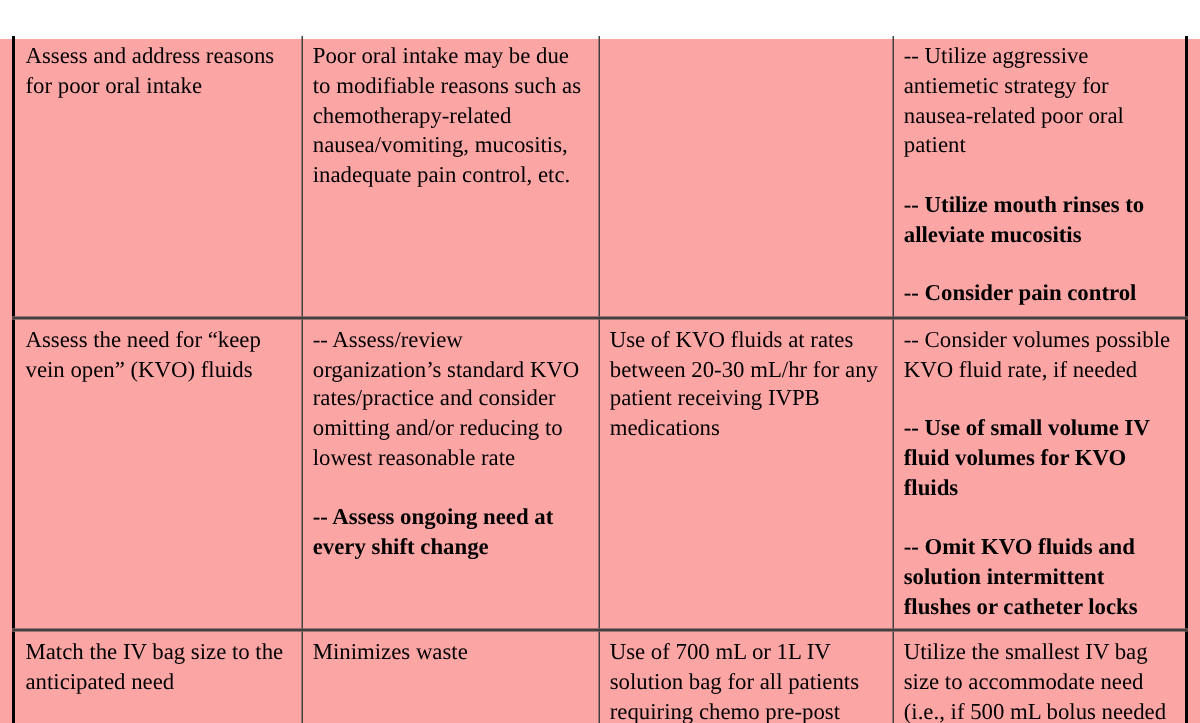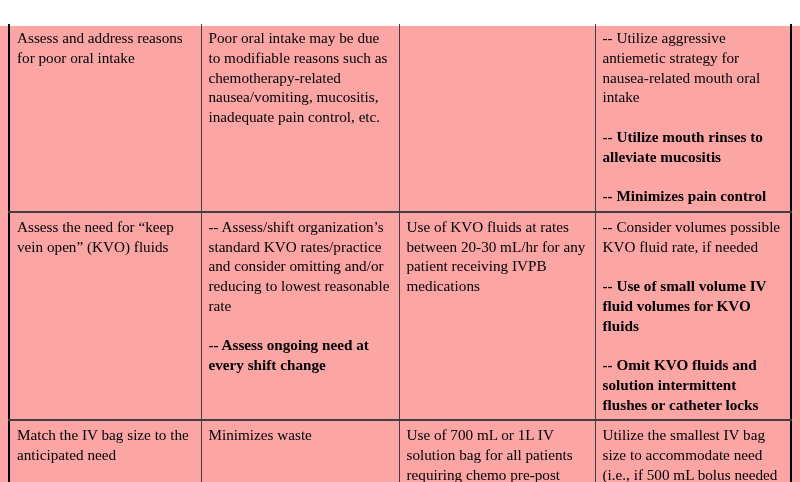--- a/index.html
+++ b/index.html
@@ -114,32 +114,32 @@
         <td class="intervention-cell">
           <span class="cell-text">Assess and address reasons for poor oral intake</span>
         </td>
         <td>
           <span class="cell-text">Poor oral intake may be due to modifiable reasons such as chemotherapy-related nausea/vomiting, mucositis, inadequate pain control, etc.</span>
         </td>
         <td>
           <span class="cell-text"></span>
         </td>
         <td>
-          <span class="bullet">-- Utilize aggressive antiemetic strategy for nausea-related mouth oral intake</span>
+          <span class="bullet">-- Utilize aggressive antiemetic strategy for nausea-related poor oral patient</span>
           <span class="bullet">-- Utilize mouth rinses to alleviate mucositis</span>
-          <span class="bullet">-- Minimizes pain control</span>
+          <span class="bullet">-- Consider pain control</span>
         </td>
       </tr>
 
       <tr class="row-2">
         <td class="intervention-cell">
           <span class="cell-text">Assess the need for “keep vein open” (KVO) fluids</span>
         </td>
         <td>
-          <span class="bullet">-- Assess/shift organization’s standard KVO rates/practice and consider omitting and/or reducing to lowest reasonable rate</span>
+          <span class="bullet">-- Assess/review organization’s standard KVO rates/practice and consider omitting and/or reducing to lowest reasonable rate</span>
           <span class="bullet">-- Assess ongoing need at every shift change</span>
         </td>
         <td>
           <span class="cell-text"><span>Use of KVO fluids at rates between 20-30 mL/</span><span class="misspelled">hr</span><span> for any patient receiving IVPB medications</span></span>
         </td>
         <td>
           <span class="bullet">-- Consider volumes possible KVO fluid rate, if needed</span>
           <span class="bullet">-- Use of small volume IV fluid volumes for KVO fluids</span>
           <span class="bullet">-- Omit KVO fluids and solution intermittent flushes or catheter locks</span>
         </td>

